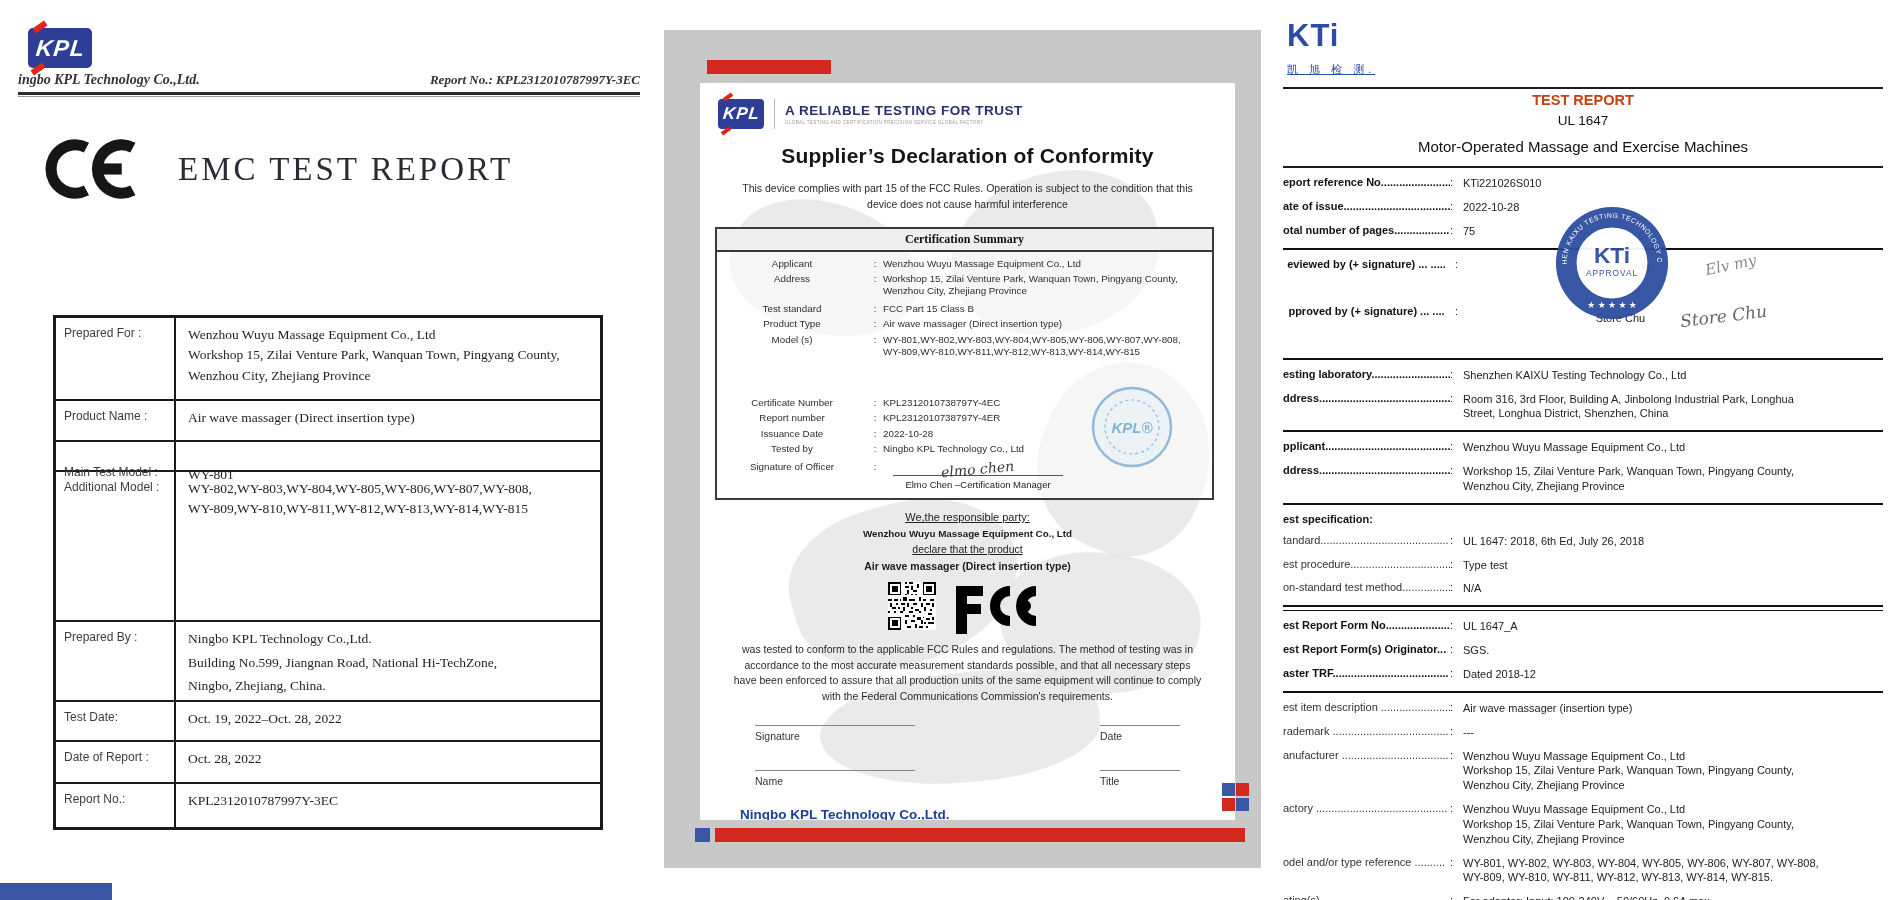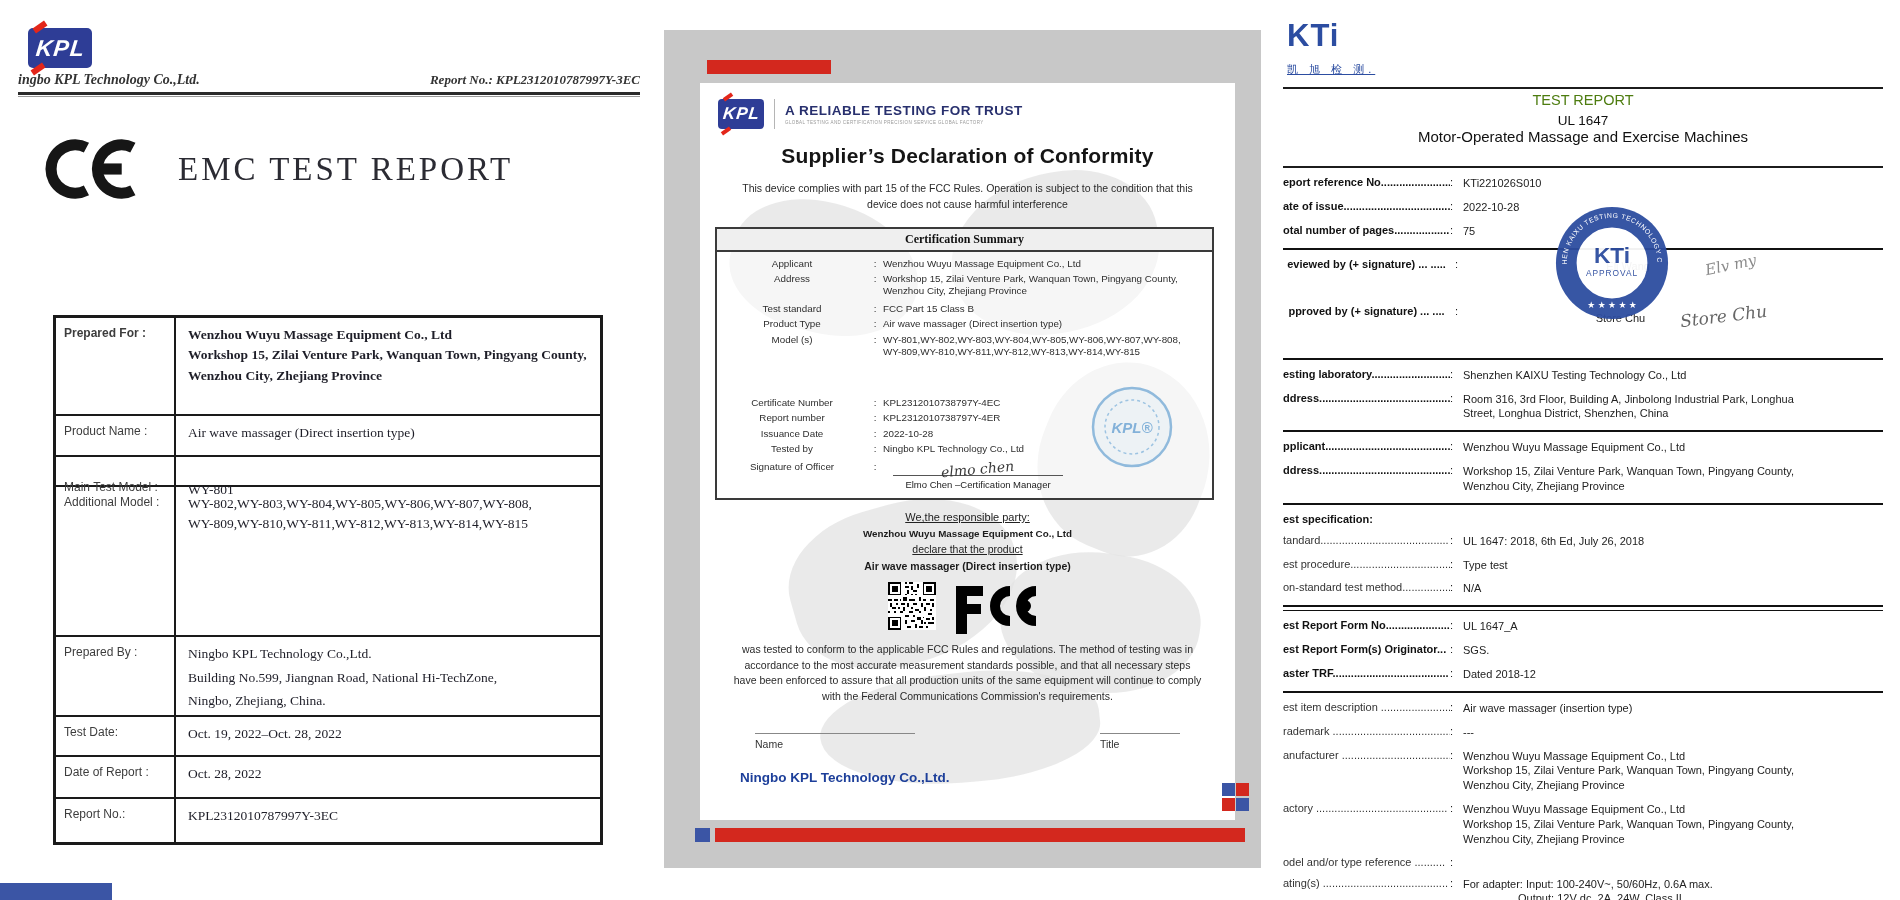--- a/index.html
+++ b/index.html
@@ -21,21 +21,21 @@
   .lrule{position:absolute;left:0;top:72px;width:622px;border-top:3px solid #2b2b2b;border-bottom:1px solid #999;height:1px;}
   .ce-row{position:absolute;left:22px;top:112px;display:flex;align-items:center;gap:34px;}
   .ce-mark{flex:none;}
   .ltitle{font-family:"Liberation Serif",serif;font-size:33px;letter-spacing:3px;color:#2b2b33;font-weight:500;}
   .ltable{position:absolute;left:35px;top:295px;width:544px;border:3px solid #1a1a1a;}
   .lrow{display:grid;grid-template-columns:120px 1fr;border-bottom:2px solid #1a1a1a;box-sizing:border-box;}
   .lrow:last-child{border-bottom:none;}
   .lcell-label{border-right:2px solid #1a1a1a;padding:8px 6px 0 8px;font-size:12px;color:#3d3d3d;}
   .lcell-value{padding:7px 8px 0 12px;font-family:"Liberation Serif",serif;font-size:13.5px;color:#1e1e28;
                white-space:pre-wrap;line-height:1.5;}
-  .lrow.r1{height:98px;font-weight:bold;} .lrow.r2{height:41px;} .lrow.r3{height:30px;} .lrow.r4{height:150px;}
+  .lrow.r1{height:83px;} .lrow.r2{height:41px;} .lrow.r3{height:30px;} .lrow.r4{height:150px;}
   .lrow.r5{height:80px;} .lrow.r6{height:40px;} .lrow.r7{height:42px;} .lrow.r8{height:43px;}
   .lrow.r3 .lcell-value,.lrow.r3 .lcell-label{padding-top:23px;}
   .lrow.r5 .lcell-value{line-height:1.75;padding-top:5px;}
   .bl-strip{position:absolute;left:0;top:883px;width:112px;height:17px;background:#3b55a5;}
 
   
   .doc-mid{position:absolute;left:664px;top:30px;width:597px;height:838px;background:#c8c8c8;}
   .mid-red-top{position:absolute;left:43px;top:30px;width:124px;height:14px;background:#d3281e;}
   .cert{position:absolute;left:36px;top:53px;width:535px;height:737px;background:#fff;overflow:hidden;}
   .blob{position:absolute;background:#e3e3e3;opacity:.75;z-index:0;}
@@ -88,23 +88,23 @@
   .csq4{right:12px;top:768px;background:#3b55a5;}
 
   
   .doc-right{position:absolute;left:1283px;top:14px;width:617px;height:886px;background:#fff;}
   .kti-logo{position:absolute;left:4px;top:6px;}
   .kti-text{color:#2c4da1;font-weight:bold;font-size:31px;letter-spacing:1px;line-height:1;}
   .kti-cn{color:#2c4da1;font-size:11px;letter-spacing:4px;margin-top:11px;text-decoration:underline;}
   .krule{position:absolute;left:0;width:600px;border-top:2px solid #1c1c1c;}
   .krule.t1{top:73px;} .krule.t2{top:152px;}
   .kheads{position:absolute;left:0;top:78px;width:600px;text-align:center;}
-  .kh1{font-size:14.5px;font-weight:normal;color:#4d7c0f;}
+  .kh1{font-size:14.5px;font-weight:bold;color:#c2410c;}
   .kh2{font-size:13.5px;color:#111;margin-top:5px;}
-  .kh3{font-size:15px;color:#111;}
+  .kh3{font-size:15px;color:#111;margin-top:10px;}
   .krows{position:absolute;left:0;top:162px;width:617px;}
   .krow{display:flex;margin-bottom:9px;position:relative;}
   .klabel{width:167px;flex:none;font-size:11px;color:#333;overflow:hidden;white-space:nowrap;}
   .klabel.b{font-weight:bold;color:#111;}
   .kcolon{width:13px;flex:none;font-size:11px;color:#222;}
   .kvalue{flex:1;font-size:11px;color:#222;white-space:pre-wrap;line-height:1.35;}
   .kvalue.clip{white-space:pre;overflow:hidden;}
   .ksep{border-top:2.5px solid #111;margin:4px 0 8px 0;width:600px;}
   .ksep.dbl{border-top:2px solid #111;border-bottom:1.5px solid #111;height:3px;}
   .hand{font-family:"DejaVu Serif",serif;font-style:italic;display:inline-block;color:#8a8a8a;}
@@ -359,20 +359,30 @@
           <svg width="96" height="56" viewBox="0 0 96 56">
             <path d="M4,8 h27 v10 h-16 v8 h14 v10 h-14 v20 h-11 z" fill="#000"></path>
             <path d="M58,18 A15,15 0 1 0 58,48" fill="none" stroke="#000" stroke-width="10" transform="translate(0,-5)"></path>
             <path d="M84,18 A15,15 0 1 0 84,48" fill="none" stroke="#000" stroke-width="10" transform="translate(0,-5)"></path>
             <circle cx="73" cy="28" r="6" fill="#000"></circle>
           </svg>
         </div>
 
         <div class="fcc-para">was tested to conform to the applicable FCC Rules and regulations. The method of testing was in accordance to the most accurate measurement standards possible, and that all necessary steps have been enforced to assure that all production units of the same equipment will continue to comply with the Federal Communications Commission's requirements.</div>
 
+        <div class="signline-row">
+          <span class="field">
+            <span class="fieldline wide"></span>
+            <span class="fieldlabel">Signature</span>
+          </span>
+          <span class="field">
+            <span class="fieldline narrow"></span>
+            <span class="fieldlabel">Date</span>
+          </span>
+        </div>
         <div class="signline-row second">
           <span class="field">
             <span class="fieldline wide"></span>
             <span class="fieldlabel">Name</span>
           </span>
           <span class="field">
             <span class="fieldline narrow"></span>
             <span class="fieldlabel">Title</span>
           </span>
         </div>
@@ -527,20 +537,22 @@
       <div class="krow">
         <span class="klabel">actory ...........................................</span>
         <span class="kcolon">:</span>
         <span class="kvalue">Wenzhou Wuyu Massage Equipment Co., Ltd
 Workshop 15, Zilai Venture Park, Wanquan Town, Pingyang County,
 Wenzhou City, Zhejiang Province</span>
       </div>
       <div class="krow">
         <span class="klabel">odel and/or type reference ..........</span>
         <span class="kcolon">:</span>
+        <span class="kvalue clip">WY-801, WY-802, WY-803, WY-804, WY-805, WY-806, WY-807, WY-808,
+WY-809, WY-810, WY-811, WY-812, WY-813, WY-814, WY-815.</span>
       </div>
       <div class="krow">
         <span class="klabel">ating(s) .........................................</span>
         <span class="kcolon">:</span>
         <span class="kvalue">For adapter: Input: 100-240V~, 50/60Hz, 0.6A max.
                   Output: 12V dc, 2A, 24W, Class II.
 For massager: 12V dc, 2A.</span>
       </div>
 
     </div>

